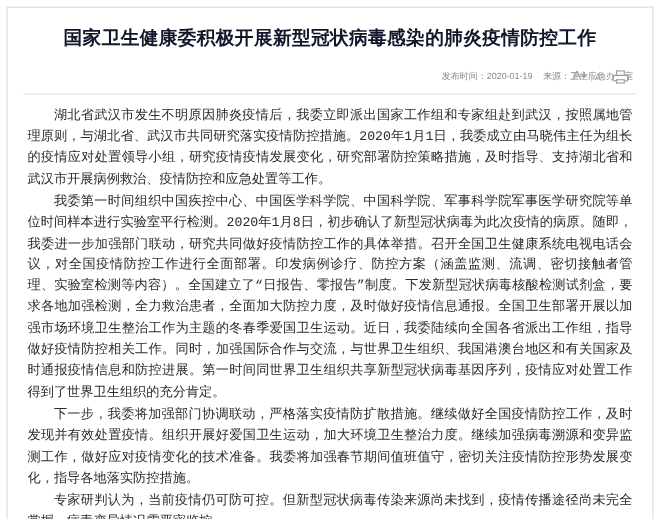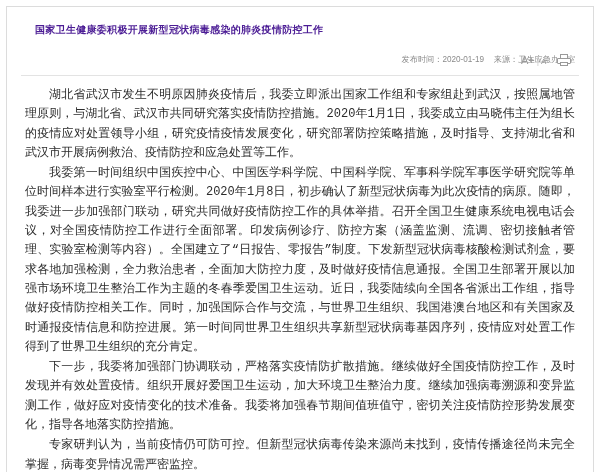--- a/index.html
+++ b/index.html
@@ -27,24 +27,24 @@
     top: 6px;
     right: 6px;
     bottom: 0;
     border: 1px solid #dcdcdc;
     border-bottom: none;
     box-sizing: border-box;
     background: #ffffff;
   }
   .title {
     margin: 16px 28px 0 28px;
-    text-align: left;
-    font-size: 10px;
+    text-align: center;
+    font-size: 17px;
     font-weight: bold;
-    color: #4c1d95;
+    color: #0f172a;
     letter-spacing: 0.3px;
     line-height: 1.4;
   }
   .meta-row {
     margin: 12px 14px 0 14px;
     height: 22px;
     display: flex;
     align-items: center;
     justify-content: flex-end;
     position: relative;

